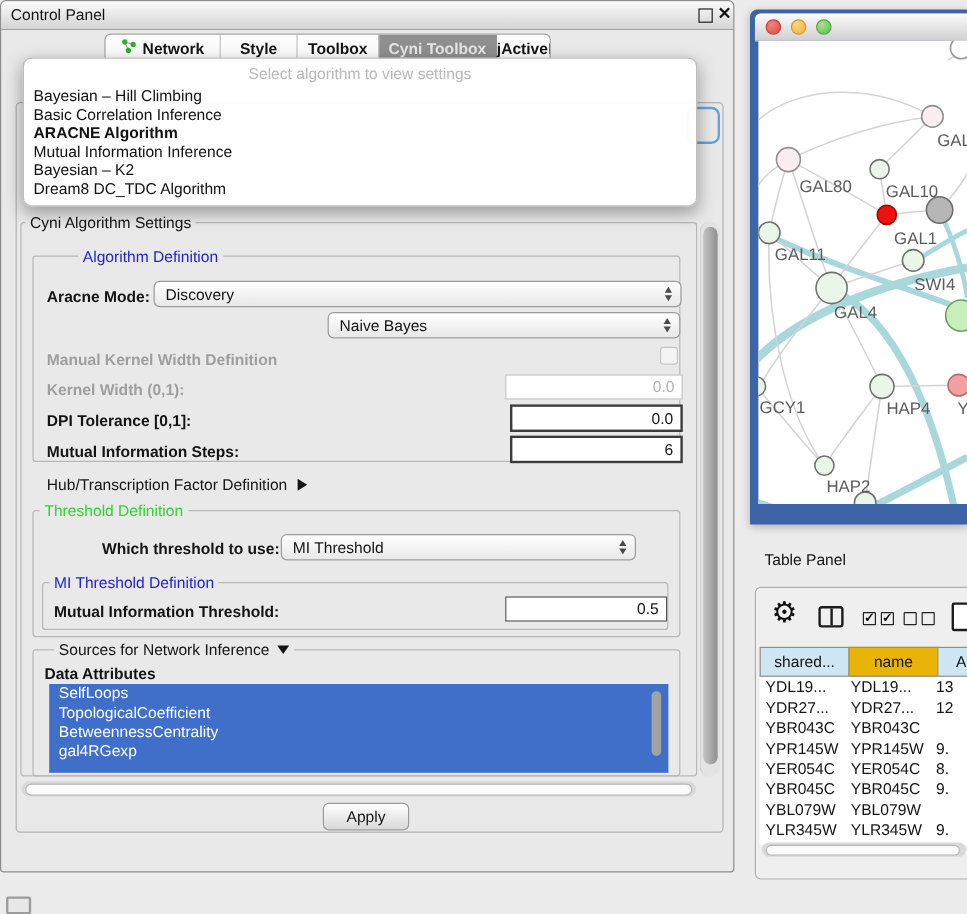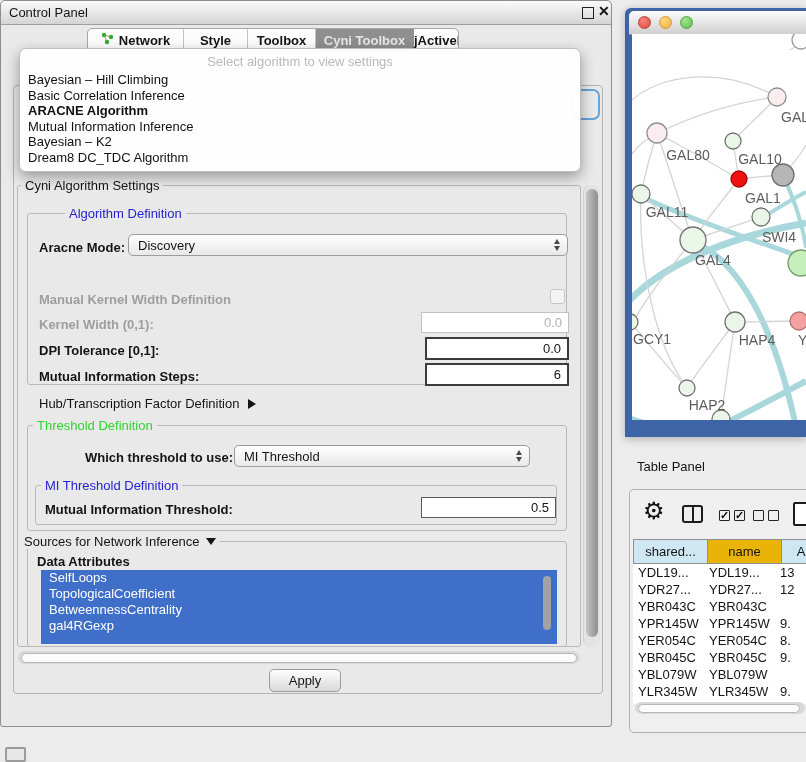--- a/index.html
+++ b/index.html
@@ -178,20 +178,27 @@
 
     <span class="lbl" style="left:38px;top:239px;">Aracne Mode:</span>
     <div class="combo" style="left:127px;top:233px;width:440px;">
       <span>Discovery</span>
       <span class="combo-arrows">
           <span class="tri-up"></span>
           <span class="tri-down-s"></span>
         </span>
     </div>
 
+    <div class="combo" style="left:272px;top:259px;width:294px;">
+      <span>Naive Bayes</span>
+      <span class="combo-arrows">
+          <span class="tri-up"></span>
+          <span class="tri-down-s"></span>
+        </span>
+    </div>
 
     <span class="lbl dis" style="left:38px;top:291px;">Manual Kernel Width Definition</span>
     <span class="checkbox" style="left:549px;top:288px;"></span>
 
     <span class="lbl dis" style="left:38px;top:316px;">Kernel Width (0,1):</span>
     <div class="tfield dis" style="left:420px;top:311px;width:140px;height:19px;">0.0</div>
 
     <span class="lbl" style="left:38px;top:342px;">DPI Tolerance [0,1]:</span>
     <div class="tfield dark" style="left:424px;top:336px;width:134px;height:19px;">0.0</div>
 
@@ -215,21 +222,21 @@
         </span>
     </div>
 
     <div class="fs" style="left:34px;top:484px;width:522px;height:40px;"></div>
     <span class="legend blue" style="left:40px;top:477px;">MI Threshold Definition</span>
 
     <span class="lbl" style="left:44px;top:501px;">Mutual Information Threshold:</span>
     <div class="tfield mid" style="left:420px;top:496px;width:127px;height:19px;">0.5</div>
 
     <div class="fs" style="left:26px;top:540px;width:540px;height:106px;"></div>
-    <span class="legend" style="left:19px;top:533px;display:flex;align-items:center;gap:6px;">
+    <span class="legend" style="left:44px;top:533px;display:flex;align-items:center;gap:6px;">
       <span>Sources for Network Inference</span>
       <span class="tri-down"></span>
     </span>
     <span class="lbl" style="left:36px;top:553px;">Data Attributes</span>
 
     <div class="listbox">
       <div class="list-item">SelfLoops</div>
       <div class="list-item">TopologicalCoefficient</div>
       <div class="list-item">BetweennessCentrality</div>
       <div class="list-item">gal4RGexp</div>

